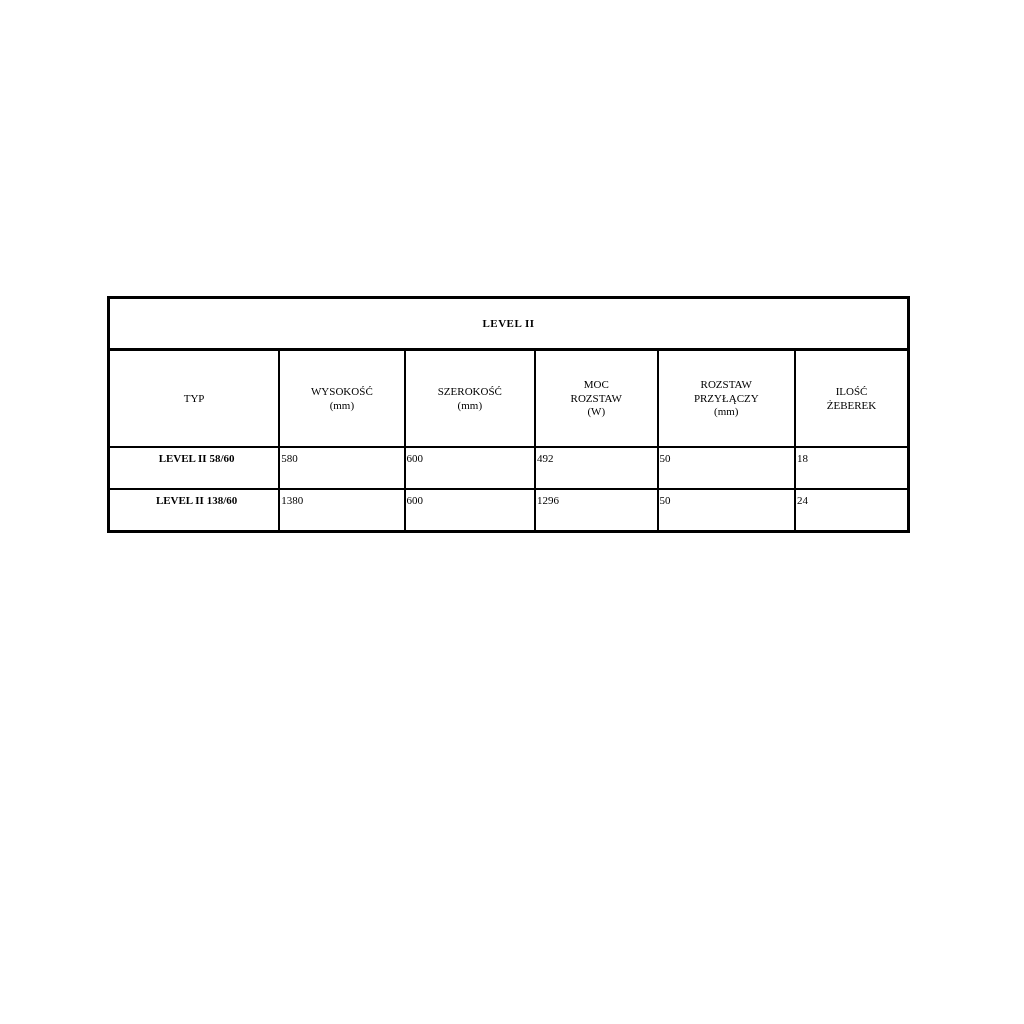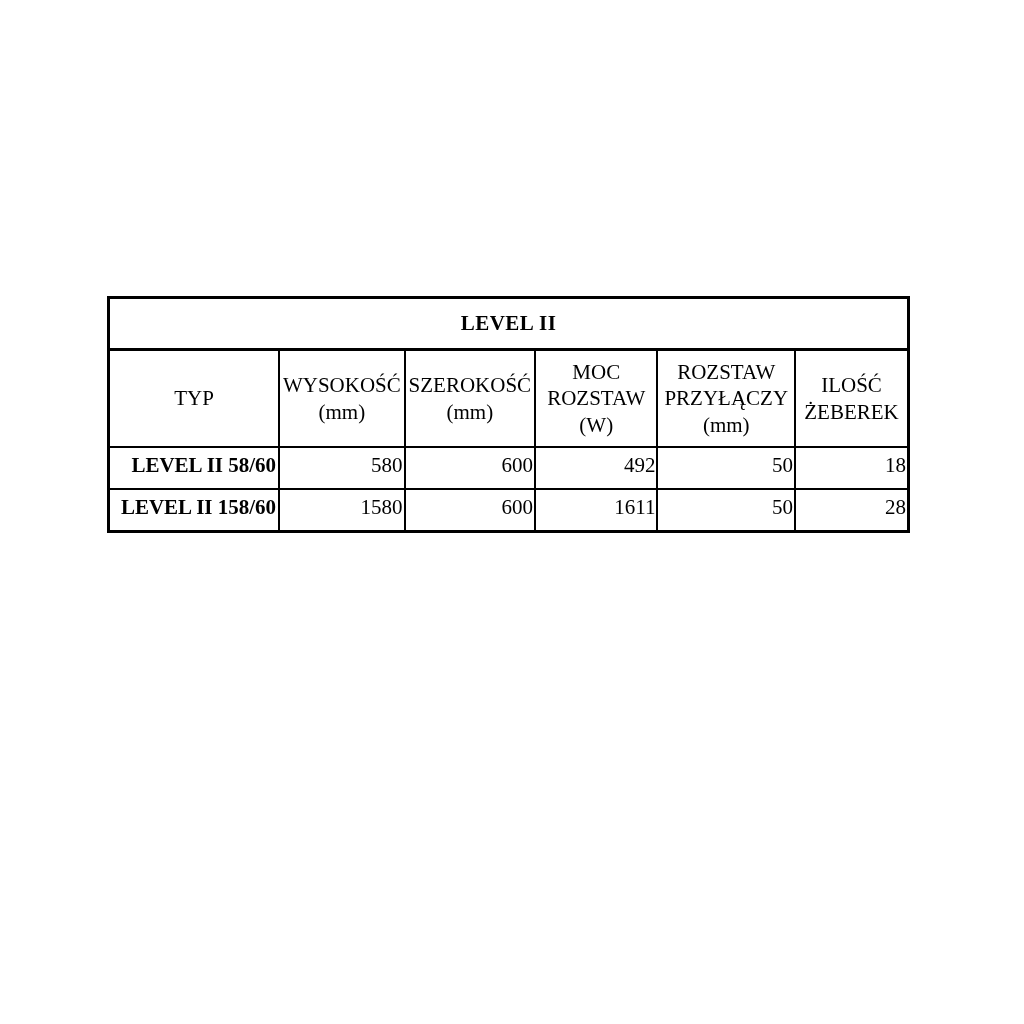--- a/index.html
+++ b/index.html
@@ -24,21 +24,21 @@
     top: 296px;
     width: 803px;
     border-collapse: collapse;
     table-layout: fixed;
     background: #ffffff;
     border: 3px solid #000000;
   }
   table.spec-table th,
   table.spec-table td {
     border: 2px solid #000000;
-    font-size: 21px;
+    font-size: 11px;
     line-height: 1.25;
     overflow: hidden;
   }
   tr.title-row th {
     height: 47px;
     font-weight: bold;
     text-align: center;
     vertical-align: middle;
     letter-spacing: 0.5px;
     border-bottom: 3px solid #000000;
@@ -49,27 +49,27 @@
     text-align: center;
     vertical-align: middle;
     white-space: pre-line;
     padding: 2px 2px;
   }
   tbody tr {
     height: 42px;
   }
   tbody th.row-label {
     font-weight: bold;
-    text-align: right;
+    text-align: center;
     vertical-align: top;
     padding: 4px 2px 0 7px;
     white-space: nowrap;
   }
   tbody td {
-    text-align: right;
+    text-align: left;
     vertical-align: top;
     padding-top: 4px;
   }
 </style>
 </head>
 <body>
 
 <div class="page">
   <table class="spec-table">
     <colgroup id="colgroup">
@@ -103,22 +103,22 @@
     <tbody id="table-body">
         <tr>
           <th class="row-label">LEVEL II 58/60</th>
           <td>580</td>
           <td>600</td>
           <td>492</td>
           <td>50</td>
           <td>18</td>
         </tr>
         <tr>
-          <th class="row-label">LEVEL II 158/60</th>
-          <td>1580</td>
+          <th class="row-label">LEVEL II 138/60</th>
+          <td>1380</td>
           <td>600</td>
-          <td>1611</td>
+          <td>1296</td>
           <td>50</td>
-          <td>28</td>
+          <td>24</td>
         </tr>
       </tbody>
   </table>
 </div>
 
 </body></html>

